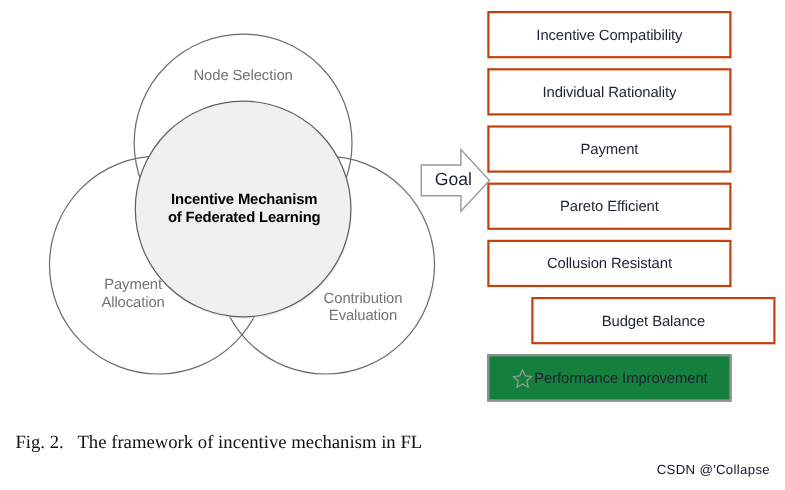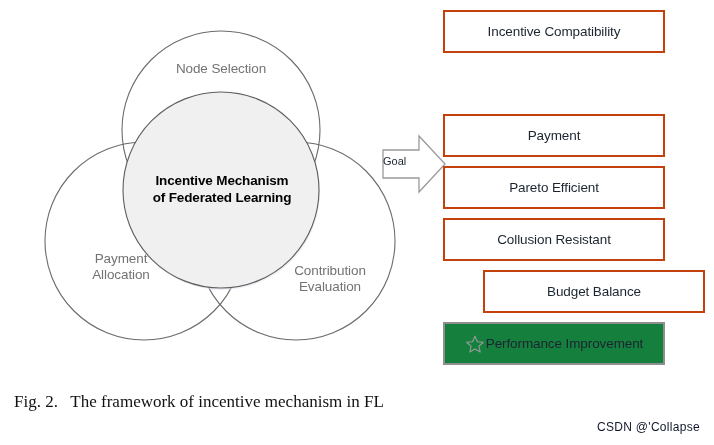--- a/index.html
+++ b/index.html
@@ -87,22 +87,22 @@
     position: absolute;
     left: 0; top: 0;
     width: 66px;
     height: 62px;
   }
   .goal-text {
     position: absolute;
     left: 2px;
     top: 22px;
     width: 46px;
-    text-align: left;
-    font-size: 11px;
+    text-align: right;
+    font-size: 16px;
     color: #1b2430;
   }
 
   
   .goal-list {
     position: absolute;
     left: 443px;
     top: 10px;
     width: 224px;
     height: 347px;
@@ -188,20 +188,23 @@
     </svg>
     <div class="goal-text">Goal</div>
   </div>
 
   <div class="goal-list">
 
     <div class="goal-box" style="top:0px;">
       <span>Incentive Compatibility</span>
     </div>
 
+    <div class="goal-box" style="top:52px;">
+      <span>Individual Rationality</span>
+    </div>
 
     <div class="goal-box" style="top:104px;">
       <span>Payment</span>
     </div>
 
     <div class="goal-box" style="top:156px;">
       <span>Pareto Efficient</span>
     </div>
 
     <div class="goal-box" style="top:208px;">

